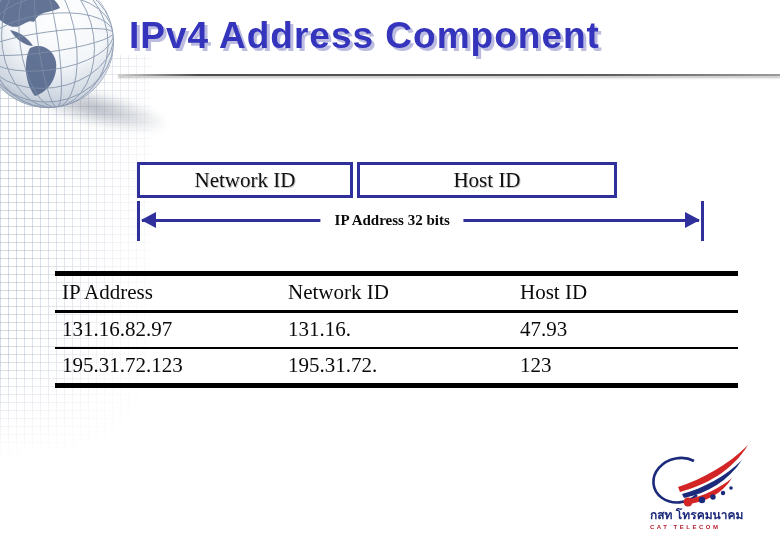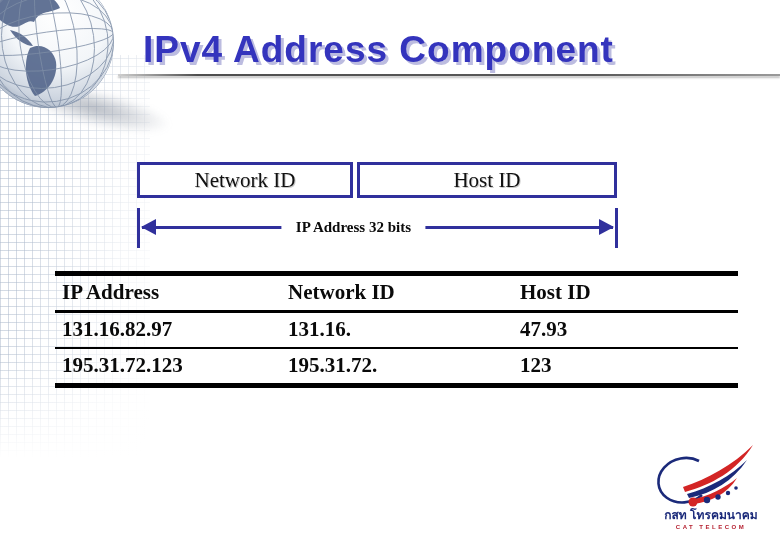--- a/index.html
+++ b/index.html
@@ -24,21 +24,21 @@
 
   .globe-shadow {
     position:absolute; left:4px; top:86px; width:215px; height:52px;
     background: radial-gradient(ellipse 50% 48% at 42% 50%, rgba(105,115,132,0.48), rgba(105,115,132,0) 72%);
     transform: rotate(13deg);
     filter: blur(3px);
   }
   .globe { position:absolute; left:-20px; top:-16px; width:150px; height:130px; }
 
   .title {
-    position:absolute; left:128px; top:14px; margin:15px;
+    position:absolute; left:128px; top:14px; margin:1px;
     font-size:37px; font-weight:bold; letter-spacing:1px;
     color:#3434bd; text-shadow:3px 3px 0 #bcbce0;
     white-space:nowrap;
   }
   .divider {
     position:absolute; left:118px; top:74px; width:662px; height:2px;
     background: linear-gradient(to right, #cfcfcf, #4e4e4e 12%, #5a5a5a 72%, #9a9a9a 100%);
     box-shadow: 0 2px 2px rgba(110,110,110,0.45);
   }
 
@@ -48,21 +48,21 @@
     background:#ffffff; display:flex; align-items:center; justify-content:center;
   }
   .idbox span {
     font-family:"Liberation Serif", serif; font-size:21px; color:#111;
     text-shadow:1px 1px 0 #c9c9c9;
   }
   .box-network { left:137px; width:210px; }
   .box-host   { left:357px; width:254px; }
 
   
-  .arrow { position:absolute; left:137px; top:208px; width:481px; height:42px; }
+  .arrow { position:absolute; left:137px; top:201px; width:567px; height:42px; }
   .endbar { position:absolute; top:0; width:3px; height:40px; background:#30309c; }
   .endbar.left { left:0; } .endbar.right { right:0; }
   .aline { position:absolute; left:5px; right:5px; top:18px; height:3px; background:#30309c; }
   .ahead { position:absolute; top:11px; width:0; height:0;
            border-top:8px solid transparent; border-bottom:8px solid transparent; }
   .ahead.left  { left:4px;  border-right:15px solid #30309c; }
   .ahead.right { right:4px; border-left:15px solid #30309c; }
   .alabel {
     position:absolute; left:45%; top:11px; transform:translateX(-50%);
     background:#fff; padding:0 14px; white-space:nowrap;
@@ -70,28 +70,28 @@
   }
 
   
   .iptable {
     position:absolute; left:55px; top:271px; width:683px;
     border-collapse:collapse; table-layout:fixed;
     border-top:5px solid #000; border-bottom:5px solid #000;
     font-family:"Liberation Serif", serif; font-size:21px; color:#0a0a0a;
   }
   .iptable col.c1 { width:233px; } .iptable col.c2 { width:232px; }
-  .iptable th, .iptable td { font-weight:bold; text-align:left; padding:4px 0 5px 0;margin-top:17px; }
+  .iptable th, .iptable td { font-weight:normal; text-align:left; padding:4px 0 5px 0;margin-top:17px; }
   .iptable th:first-child, .iptable td:first-child { padding-left:7px; }
   .iptable thead tr { border-bottom:3px solid #000; }
   .iptable tbody tr { border-bottom:2px solid #000; }
   .iptable tbody tr:last-child { border-bottom:none; }
 
   
-  .logo { position:absolute; right:8px; bottom:10px; width:122px; text-align:center; }
+  .logo { position:absolute; right:8px; bottom:10px; width:122px; text-align:left; }
   .logo-thai  { font-size:12px; font-weight:bold; color:#1b2a7a; line-height:13px; margin-top:-2px; }
   .logo-latin { font-size:6px; letter-spacing:2.5px; color:#b52030; font-weight:bold; margin-top:2px; }
 </style>
 </head>
 <body>
 
 <div class="slide">
 
   <div class="pattern"></div>
   <div class="globe-shadow"></div>

